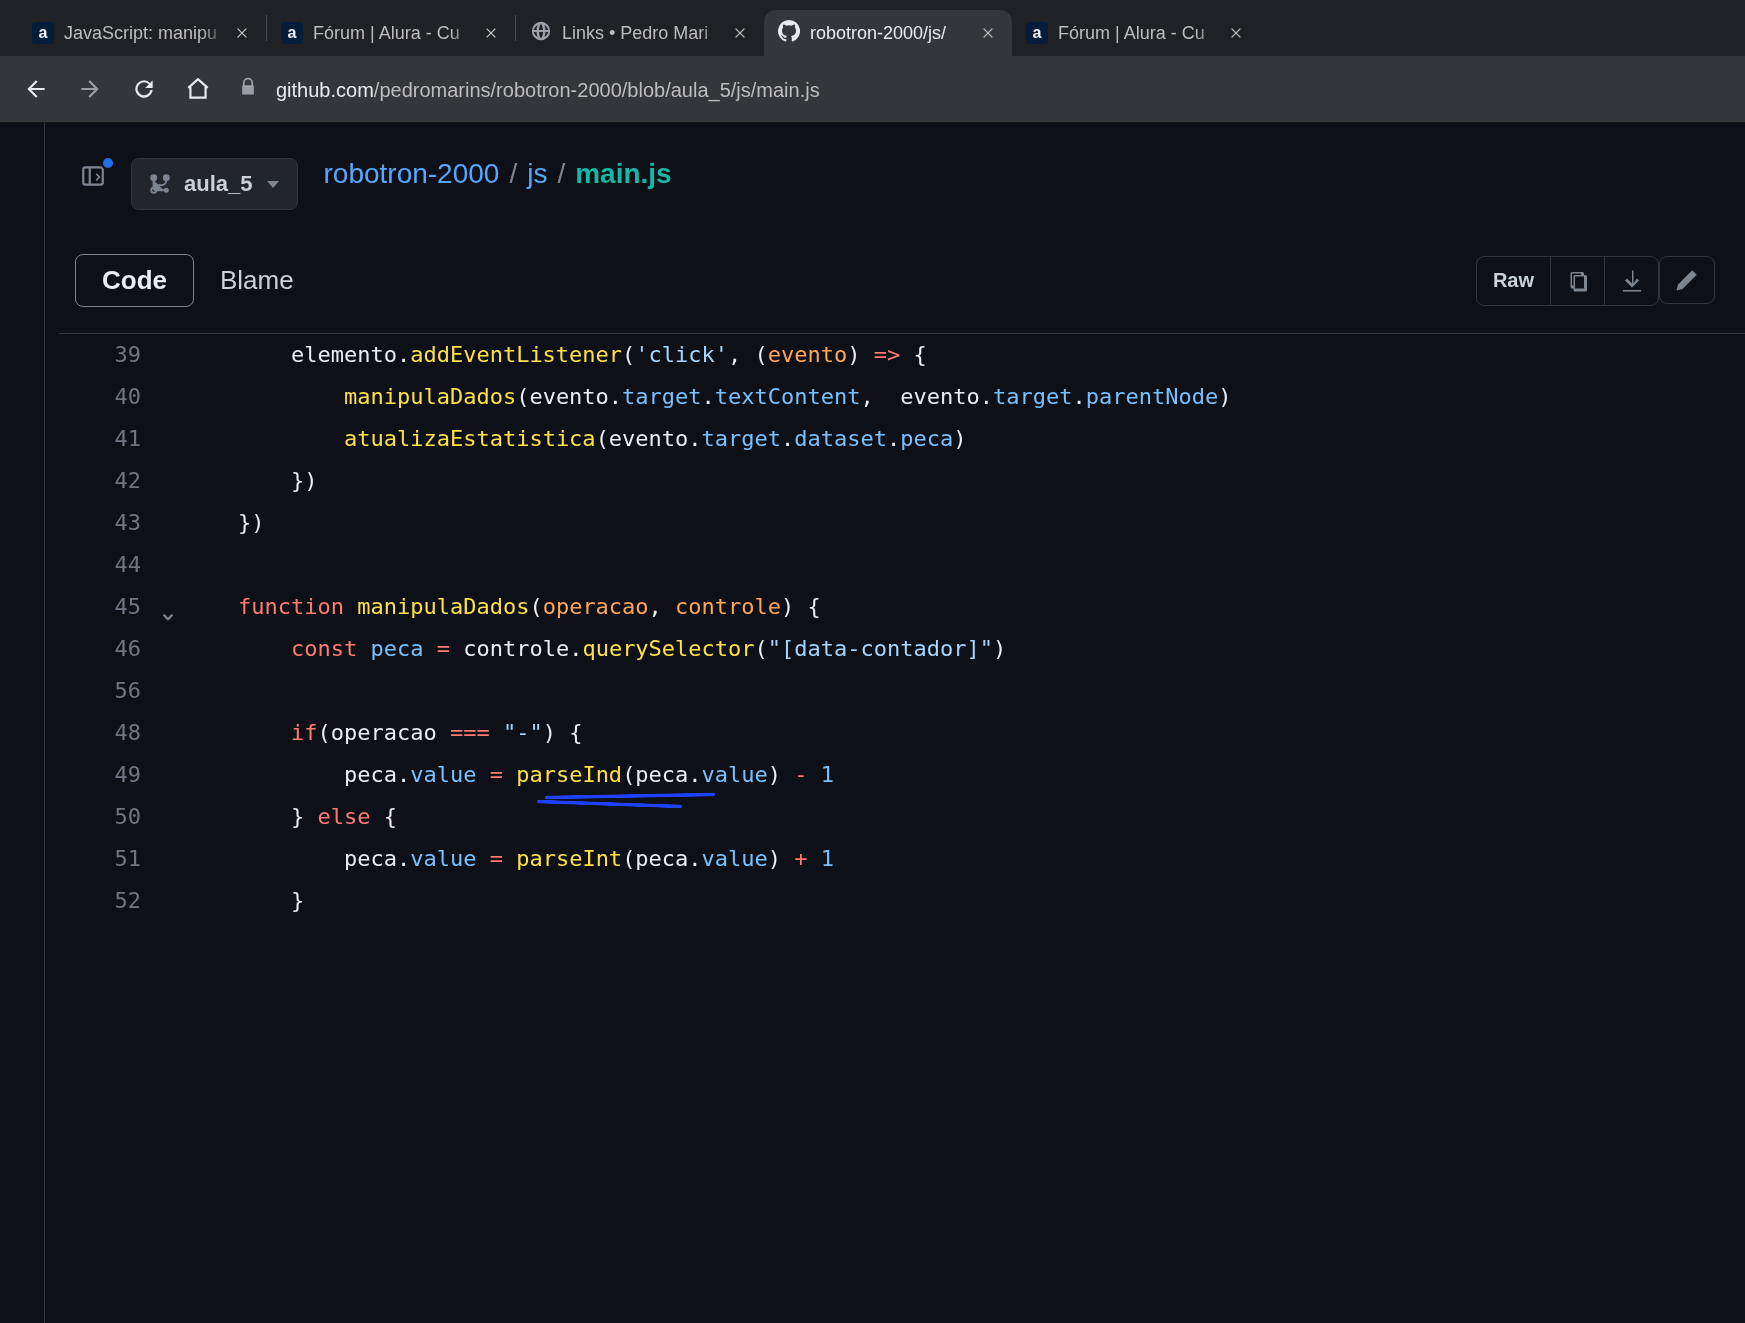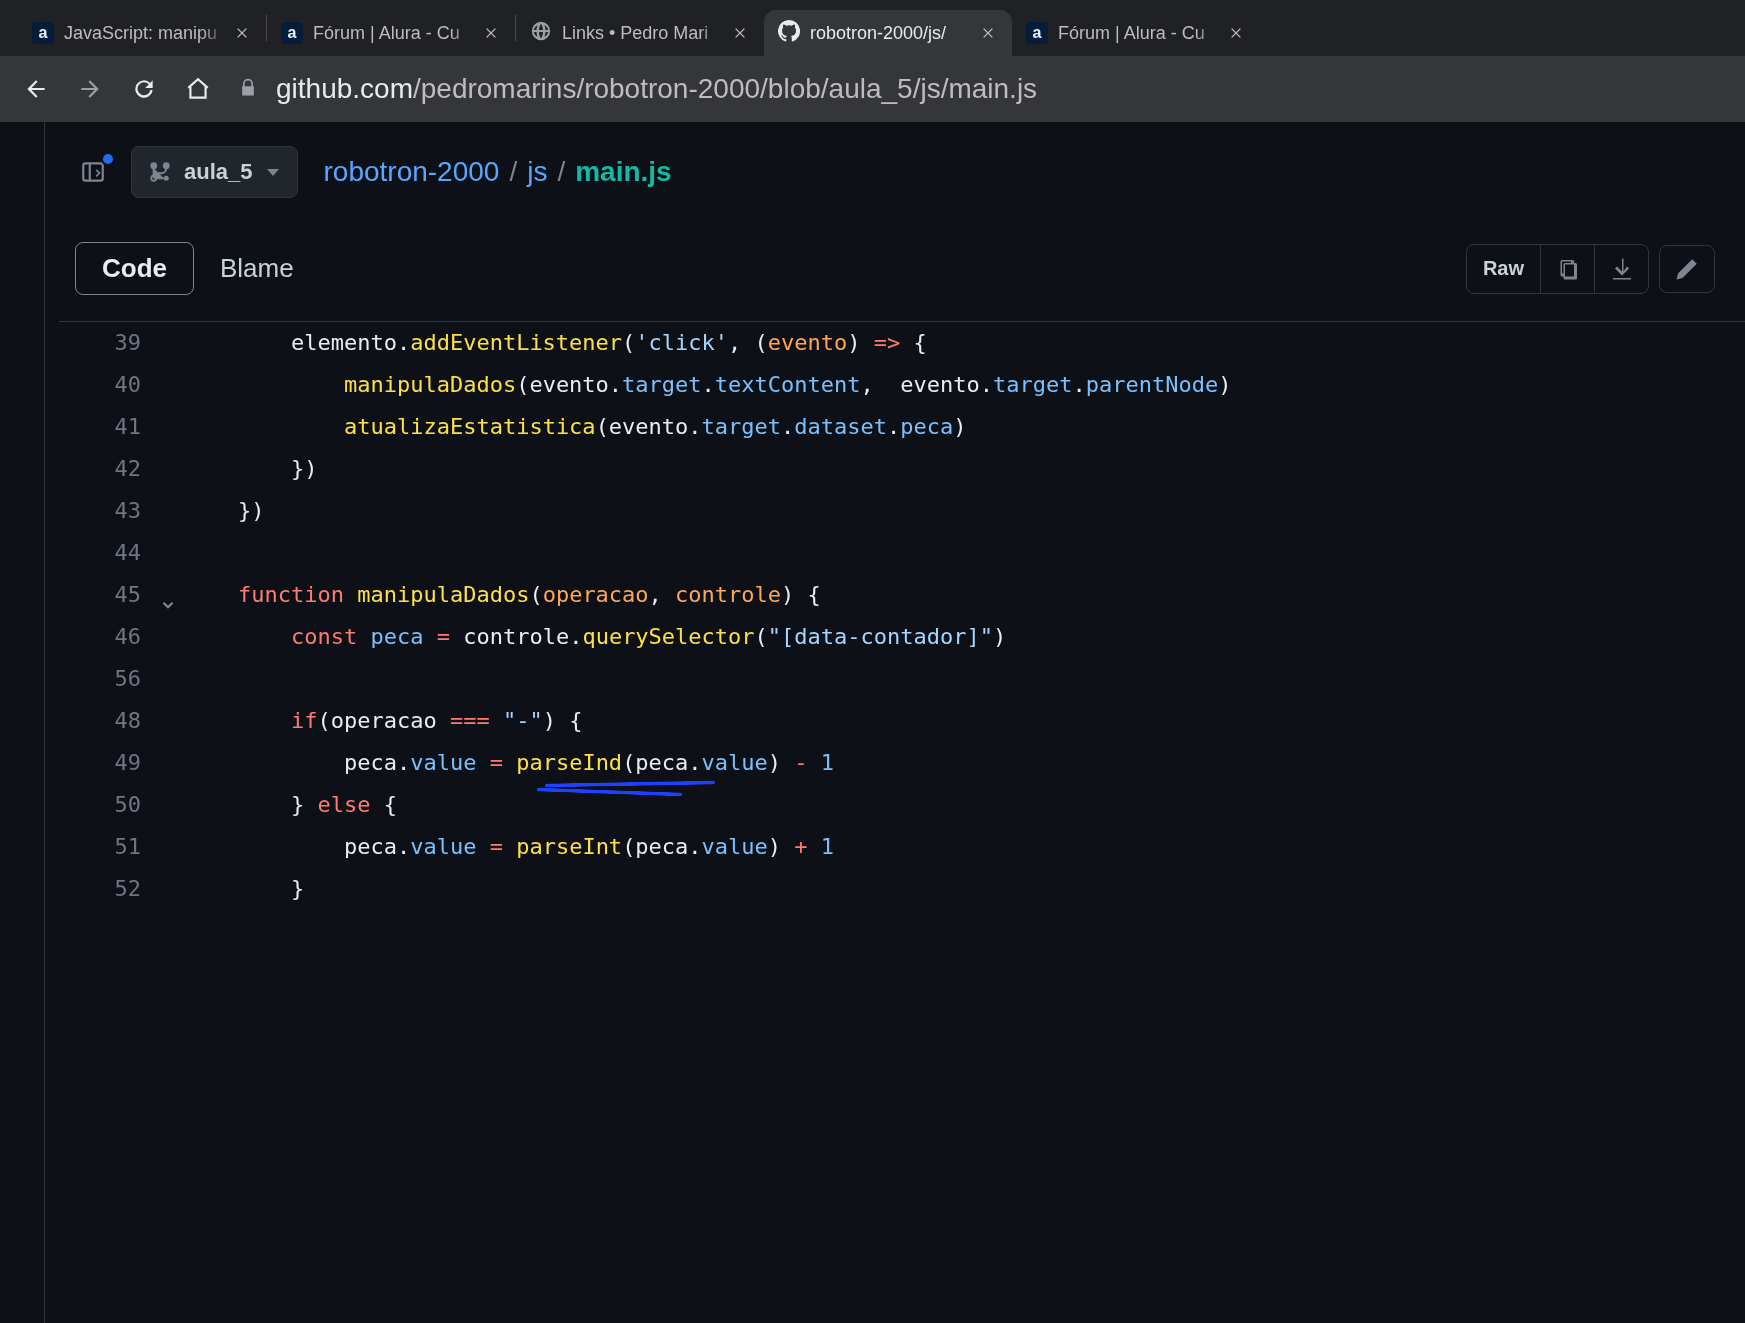--- a/index.html
+++ b/index.html
@@ -60,34 +60,34 @@
       background:#35363a;
       height:66px;
       display:flex;
       align-items:center;
       padding:0 22px;
       gap:26px;
     }
     .nav-btn{width:28px;height:28px;color:#9aa0a6;display:flex;align-items:center;justify-content:center;}
     .nav-btn.enabled{color:#e8eaed;}
     .nav-btn svg{width:26px;height:26px;}
-    .url-box{flex:1;display:flex;align-items:flex-end;gap:18px;color:#bdbdbd;font-size:28px;}
+    .url-box{flex:1;display:flex;align-items:flex-end;gap:18px;color:#bdbdbd;font-size:20px;}
     .lock svg{width:20px;height:20px;fill:#9aa0a6;}
     .url-host{color:#e8eaed;}
 
     
     .gh-page{
       border-left:1px solid #30363d;
       margin-left:44px;
       height:calc(100% - 122px);
       display:flex;flex-direction:column;
     }
     .gh-header{
-      padding:24px 30px 8px 30px;
-      display:flex;align-items:center;gap:20px;
+      padding:36px 30px 8px 30px;
+      display:flex;align-items:flex-start;gap:20px;
     }
     .side-toggle{
       position:relative;width:36px;height:36px;color:#7d8590;display:flex;align-items:center;justify-content:center;
     }
     .side-toggle svg{width:26px;height:26px;}
     .side-toggle .dot{position:absolute;top:-2px;right:-4px;width:14px;height:14px;border-radius:50%;background:#1f6feb;border:2px solid #0d1117;}
     .branch-btn{
       height:52px;background:#21262d;border:1px solid #30363d;border-radius:8px;
       display:flex;align-items:center;gap:14px;padding:0 18px;color:#c9d1d9;font-size:22px;font-weight:600;
     }
@@ -101,21 +101,21 @@
     .gh-toolbar{
       padding:36px 30px 8px 30px;
       display:flex;align-items:center;justify-content:space-between;
     }
     .left-tabs{display:flex;align-items:center;}
     .code-tab{
       border:1px solid #7d8590;border-radius:8px;
       padding:10px 26px;font-size:26px;font-weight:600;color:#e6edf3;background:#0d1117;
     }
     .blame-tab{font-size:26px;color:#c9d1d9;padding:10px 26px;font-weight:400;}
-    .right-tools{display:flex;align-items:center;gap:10px;padding-left:24px;}
+    .right-tools{display:flex;padding-left:24px;}
     .tool-group{display:flex;border:1px solid #30363d;border-radius:8px;overflow:hidden;}
     .tool-btn{height:48px;min-width:54px;display:flex;align-items:center;justify-content:center;color:#7d8590;border-left:1px solid #30363d;}
     .tool-btn:first-child{border-left:none;}
     .tool-btn.text{padding:0 16px;color:#c9d1d9;font-size:20px;font-weight:600;}
     .tool-btn svg{width:24px;height:24px;fill:#7d8590;}
     .edit-btn{border:1px solid #30363d;border-radius:8px;height:48px;width:56px;display:flex;align-items:center;justify-content:center;}
     .edit-btn svg{width:24px;height:24px;fill:#7d8590;}
 
     
     .code-container{

